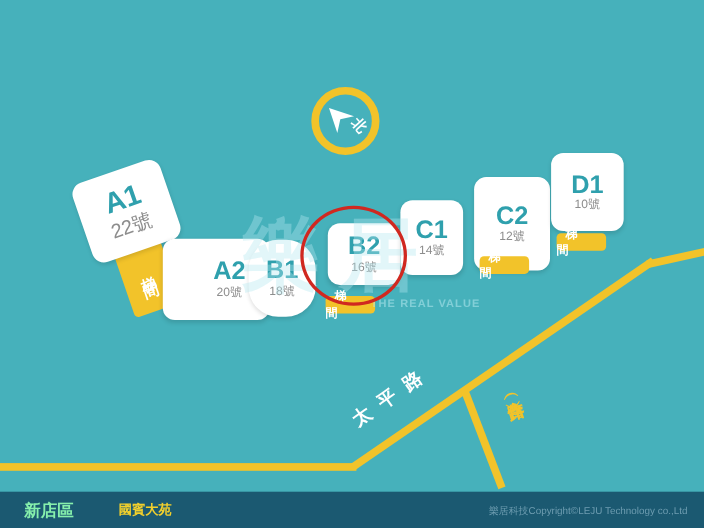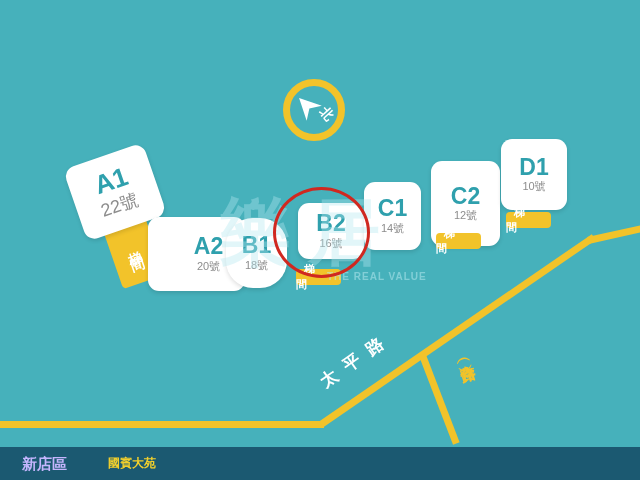--- a/index.html
+++ b/index.html
@@ -49,26 +49,26 @@
   .stair-c{left:436px;top:233px;}
   .stair-d{left:506px;top:212px;}
 
   
   .highlight{position:absolute;left:273px;top:187px;width:97px;height:91px;box-sizing:border-box;
     border:3px solid #d02820;border-radius:50%;z-index:40;pointer-events:none;}
 
   
   .wm{position:absolute;z-index:25;pointer-events:none;color:rgba(180,232,238,.38);}
   .wm-logo{left:220px;top:196px;font-size:72px;font-weight:bold;letter-spacing:16px;line-height:1;}
-  .wm-tag{left:327px;top:271px;font-size:10px;font-weight:bold;letter-spacing:1px;
+  .wm-tag{left:337px;top:271px;font-size:10px;font-weight:bold;letter-spacing:1px;
     color:rgba(180,232,238,.55);}
 
   
   .footer{position:absolute;left:0;top:447px;width:640px;height:33px;background:#1b5971;z-index:50;}
-  .footer .district{position:absolute;left:22px;top:8px;color:#c4b5fd;font-size:15px;font-weight:bold;text-align:center;}
+  .footer .district{position:absolute;left:22px;top:8px;color:#86efac;font-size:15px;font-weight:bold;text-align:center;}
   .footer .community{position:absolute;left:108px;top:8px;color:#f2d02c;font-size:12px;font-weight:bold;}
   .footer .copyright{position:absolute;right:15px;top:11px;color:#6d9cb0;font-size:9px;}
 </style>
 </head>
 <body>
 
 <div class="stage">
 
   <div class="compass">
     <svg width="26" height="26" viewBox="0 0 24 24">
@@ -119,15 +119,16 @@
   </div>
 
   <div class="highlight"></div>
 
   <div class="wm wm-logo">樂居</div>
   <div class="wm wm-tag">THE REAL VALUE</div>
 
   <div class="footer">
     <span class="district">新店區</span>
     <span class="community">國賓大苑</span>
+    <span class="copyright">樂居科技Copyright©LEJU Technology co.,Ltd</span>
   </div>
 
 </div>
 
 </body></html>

